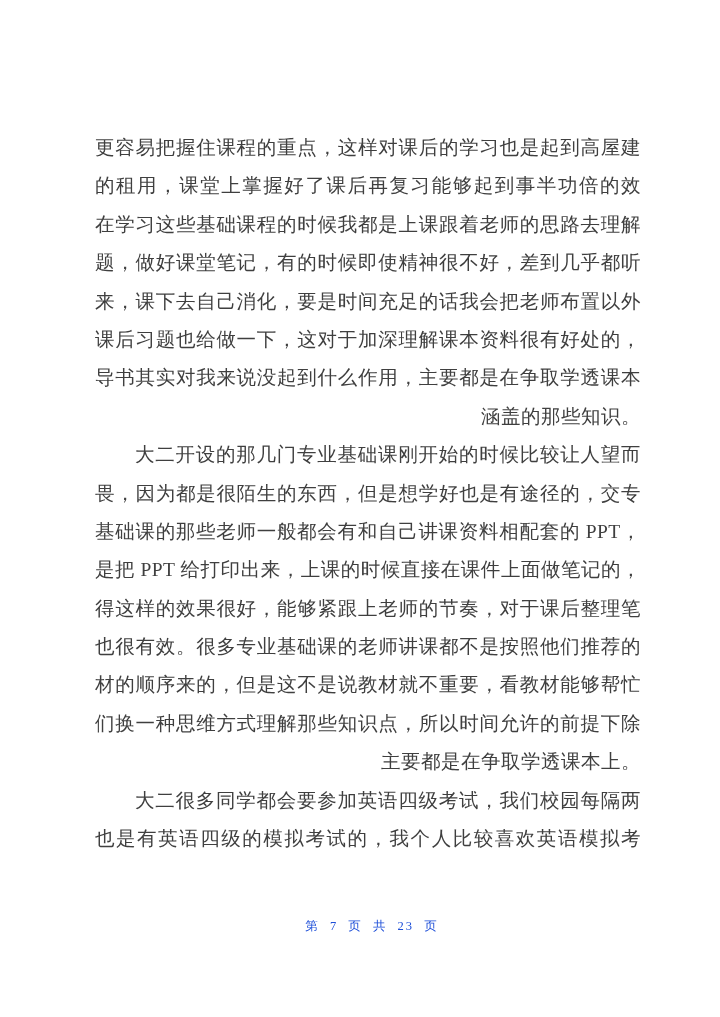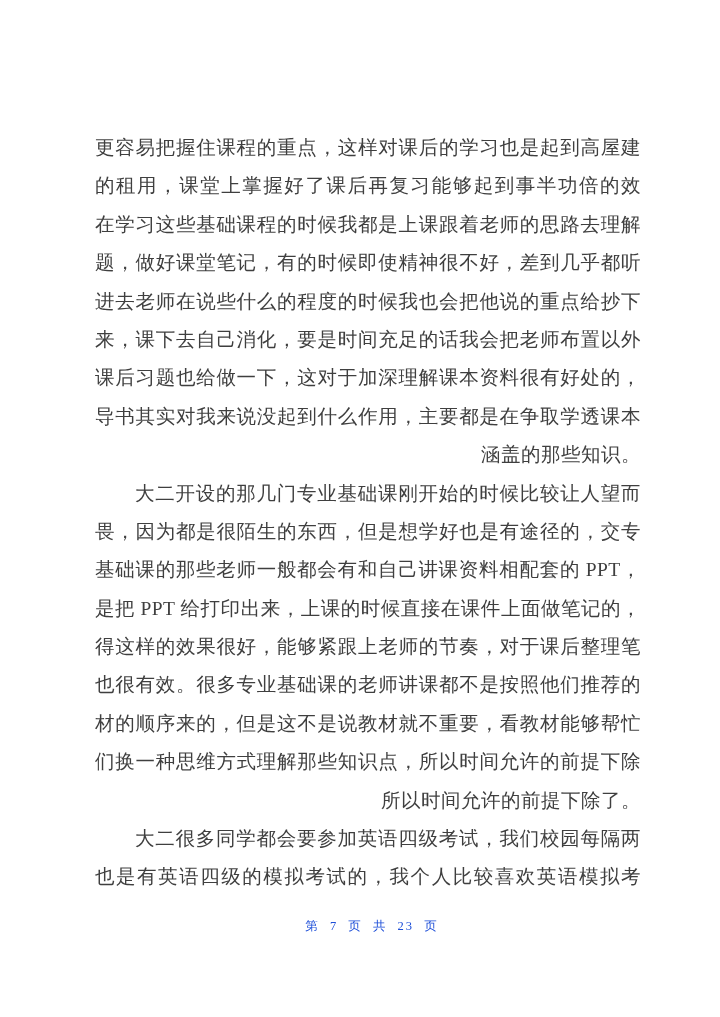--- a/index.html
+++ b/index.html
@@ -56,33 +56,32 @@
 </style>
 </head>
 <body>
 
 <div class="page">
   <div class="content" id="doc-content">
       <div class="line j">更容易把握住课程的重点，这样对课后的学习也是起到高屋建瓴</div>
       <div class="line j">的租用，课堂上掌握好了课后再复习能够起到事半功倍的效果。</div>
       <div class="line j">在学习这些基础课程的时候我都是上课跟着老师的思路去理解问</div>
       <div class="line j">题，做好课堂笔记，有的时候即使精神很不好，差到几乎都听不</div>
-      <div class="line j">进去老师在说些什么的程度的时候我也会把他说的重点给抄下</div>
       <div class="line j">来，课下去自己消化，要是时间充足的话我会把老师布置以外的</div>
       <div class="line j">课后习题也给做一下，这对于加深理解课本资料很有好处的，辅</div>
       <div class="line j">导书其实对我来说没起到什么作用，主要都是在争取学透课本上</div>
       <div class="line">涵盖的那些知识。</div>
       <div class="line indent j">大二开设的那几门专业基础课刚开始的时候比较让人望而生</div>
       <div class="line j">畏，因为都是很陌生的东西，但是想学好也是有途径的，交专业</div>
       <div class="line j">基础课的那些老师一般都会有和自己讲课资料相配套的 PPT，我</div>
       <div class="line j">是把 PPT 给打印出来，上课的时候直接在课件上面做笔记的，觉</div>
       <div class="line j">得这样的效果很好，能够紧跟上老师的节奏，对于课后整理笔记</div>
       <div class="line j">也很有效。很多专业基础课的老师讲课都不是按照他们推荐的教</div>
       <div class="line j">材的顺序来的，但是这不是说教材就不重要，看教材能够帮忙我</div>
       <div class="line j">们换一种思维方式理解那些知识点，所以时间允许的前提下除了</div>
-      <div class="line">所以时间允许的前提下除了。</div>
+      <div class="line">主要都是在争取学透课本上。</div>
       <div class="line indent j">大二很多同学都会要参加英语四级考试，我们校园每隔两周</div>
       <div class="line j">也是有英语四级的模拟考试的，我个人比较喜欢英语模拟考试，</div>
     </div>
   <div class="footer">
     <span>第 7 页 共 23 页</span>
   </div>
 </div>
 
 </body></html>

